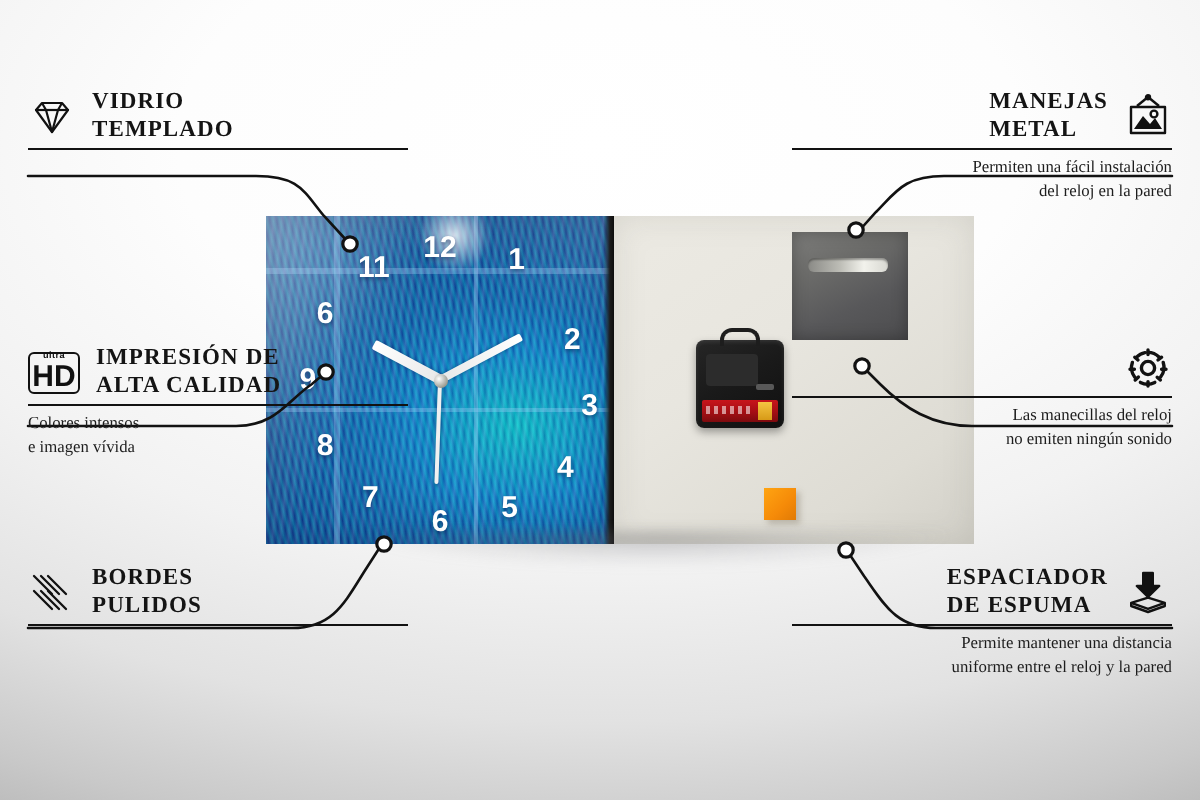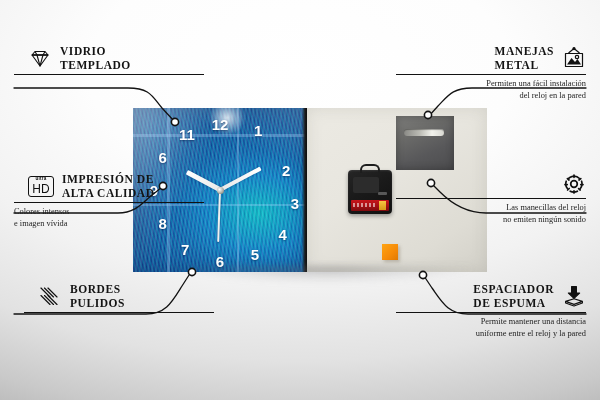--- a/index.html
+++ b/index.html
@@ -145,21 +145,21 @@
   .foam-spacer {
     position:absolute; left: 75px; bottom: 12px;
     width: 16px; height: 16px;
     background: linear-gradient(135deg, #ffa412 0%, #f58a08 60%, #e07a05 100%);
     box-shadow: 2px 2px 3px rgba(120,110,90,.35);
   }
 
   
   .callout { position: absolute; width: 190px; }
   .callout .head {
-    display: flex; align-items: center; gap: 8px; margin-left: 14px;
+    display: flex; align-items: center; gap: 8px;
   }
   .callout .title {
     font-family: "Liberation Serif", serif;
     font-weight: 700;
     font-size: 11.5px;
     letter-spacing: .55px;
     line-height: 1.22;
     color: #141414;
     white-space: pre-line;
   }
@@ -184,29 +184,29 @@
   .ico { width: 24px; height: 24px; flex: 0 0 24px; display:block; }
   .ico svg { width: 100%; height: 100%; display: block; }
 
   .hd-badge {
     width: 26px; height: 21px; flex: 0 0 26px;
     border: 1.6px solid #111; border-radius: 3px;
     display:flex; flex-direction:column; align-items:center; justify-content:center;
     line-height:1;
   }
   .hd-badge .u { font-family:"Liberation Sans",sans-serif; font-size:4.6px; font-weight:700; letter-spacing:.2px; color:#111; }
-  .hd-badge .hd { font-family:"Liberation Sans",sans-serif; font-size:12px; font-weight:400; color:#111; margin-top:.5px; }
+  .hd-badge .hd { font-family:"Liberation Sans",sans-serif; font-size:15px; font-weight:700; color:#111; margin-top:.5px; }
 
   
   #connectors { position:absolute; inset:0; width:600px; height:400px; pointer-events:none; }
 
   
   #co-vidrio    { left: 14px;  top: 44px; }
   #co-impresion { left: 14px;  top: 172px; }
-  #co-bordes    { left: 24px;  top: 282px; }
+  #co-bordes    { left: 14px;  top: 282px; }
   #co-manejas   { left: 396px; top: 44px;  }
   #co-mecanismo { left: 396px; top: 172px; }
   #co-espaciador{ left: 396px; top: 282px; }
 </style>
 </head>
 <body>
 
 <div id="stage">
 
   <div id="product">

